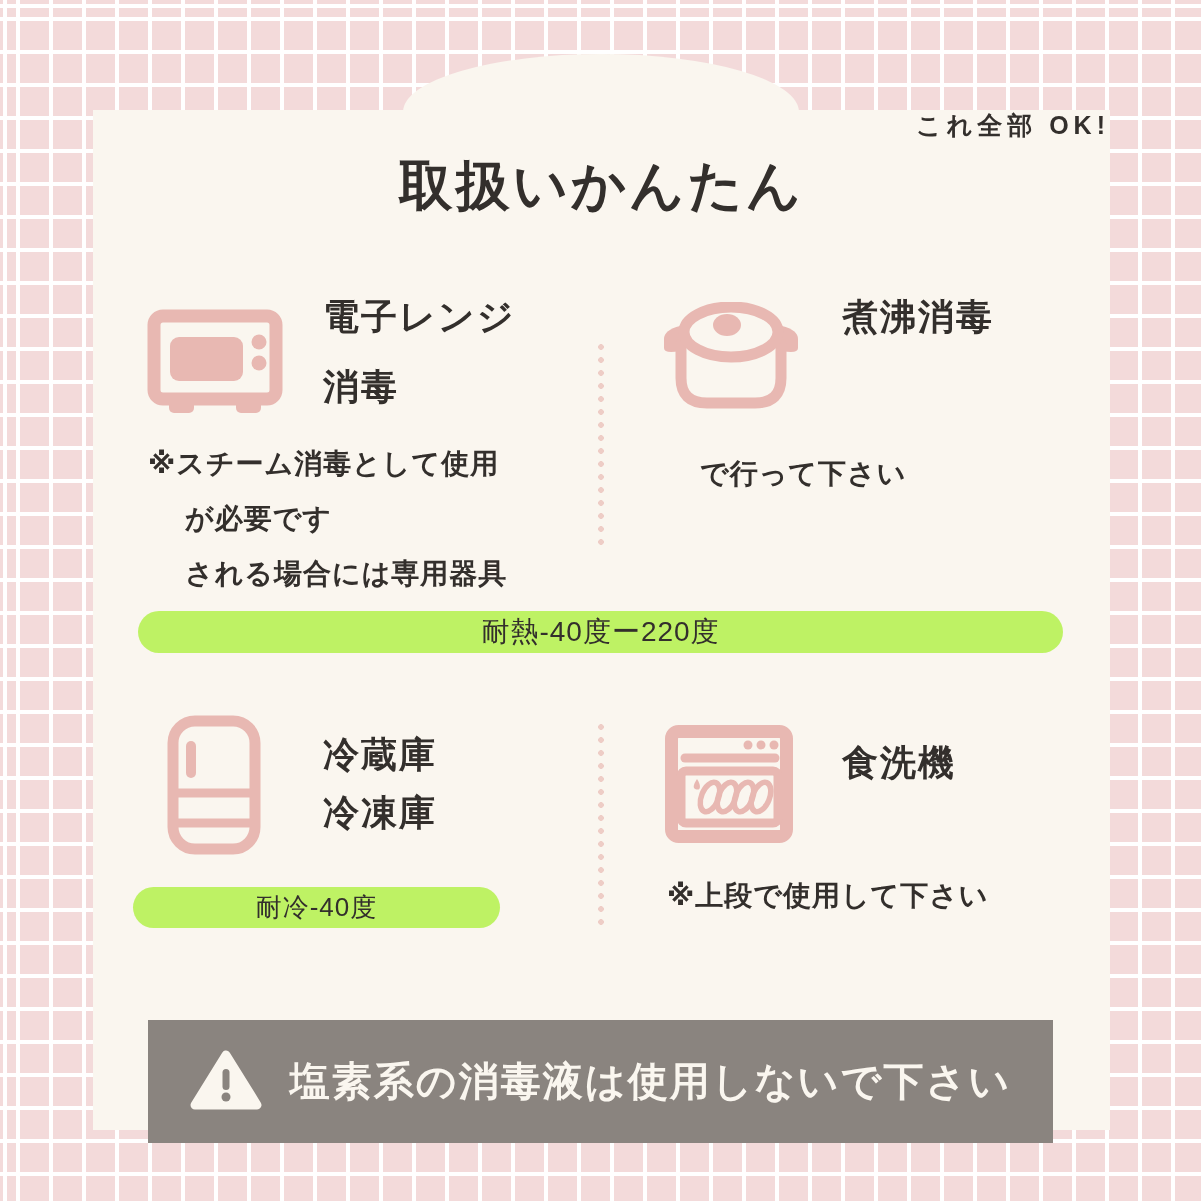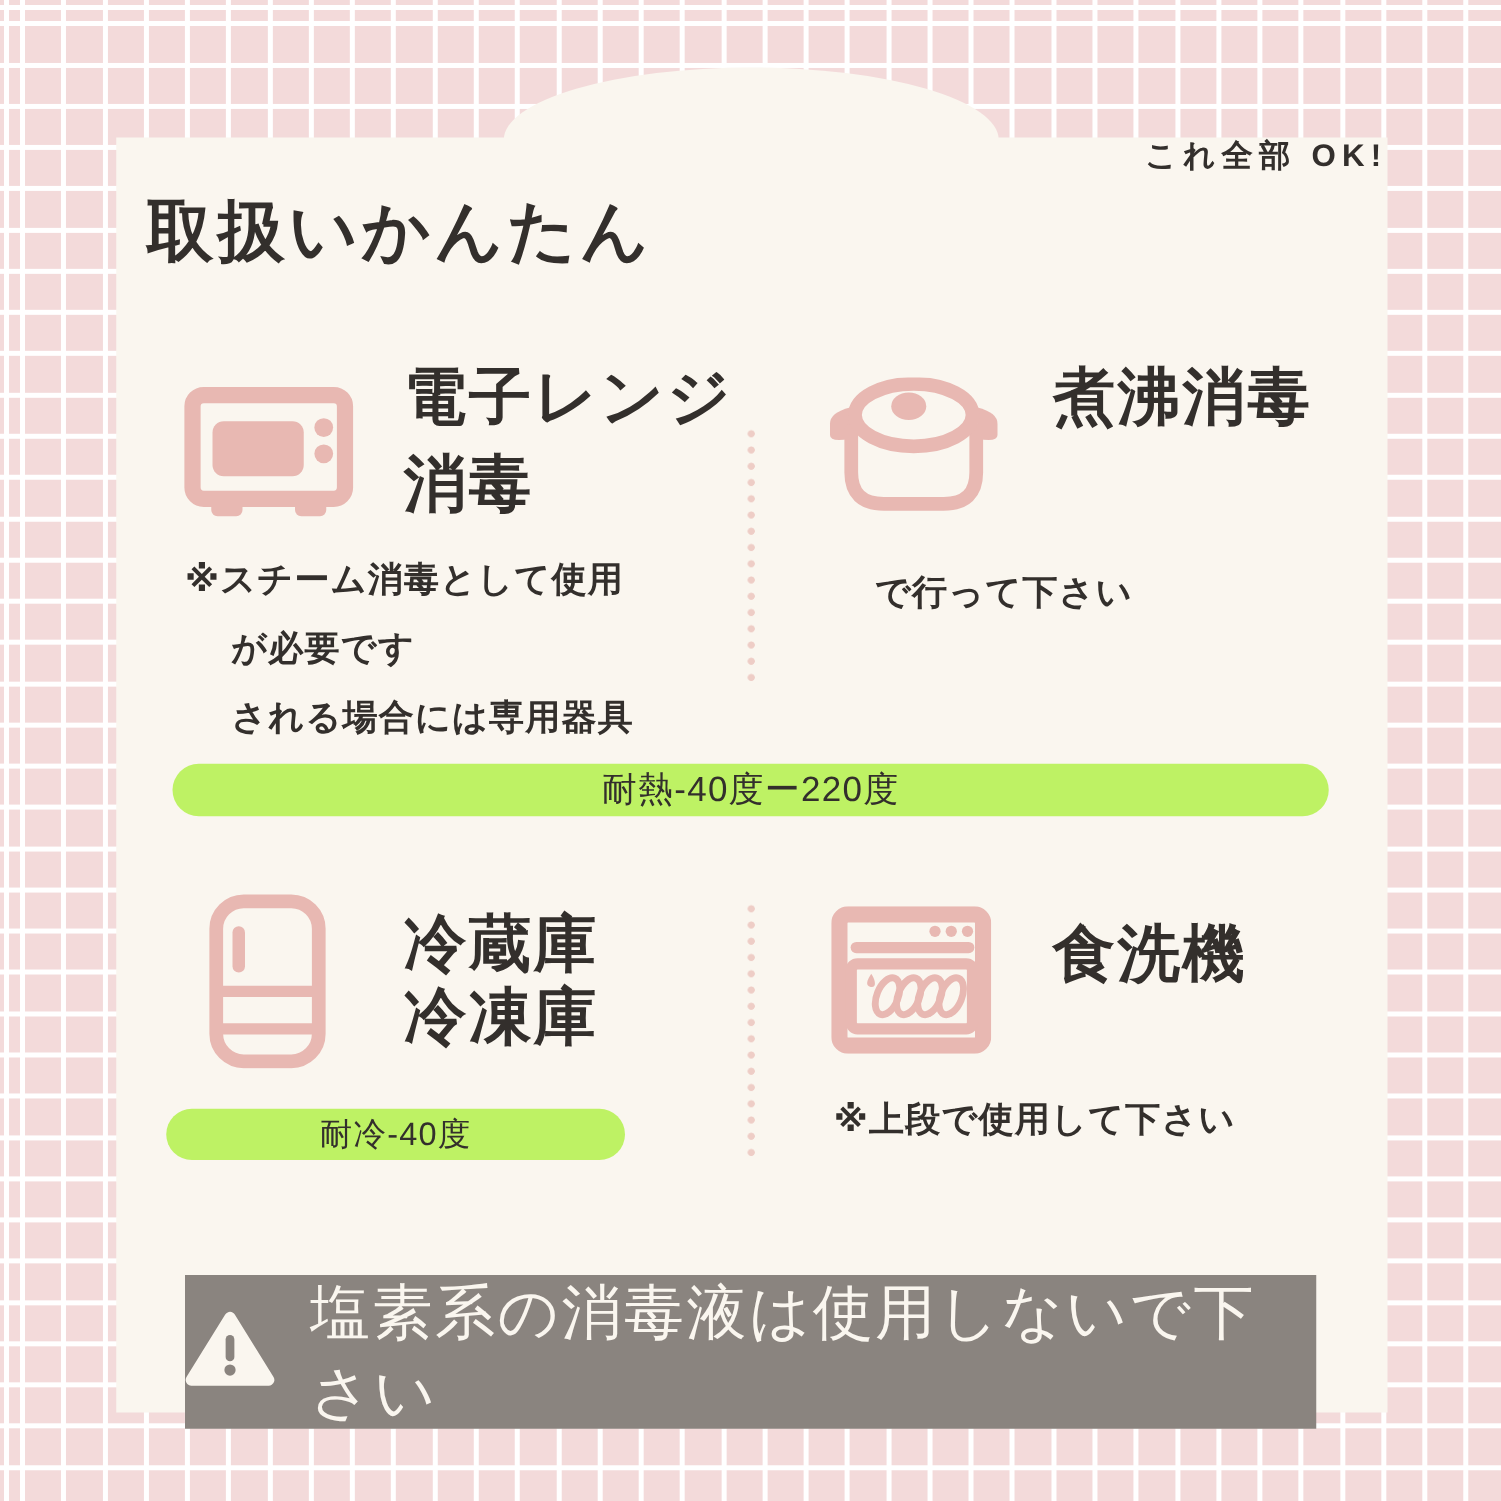--- a/index.html
+++ b/index.html
@@ -25,30 +25,30 @@
     width:1017px; height:1020px;
     background:#faf6ef;
   }
   .tagline {
     position:absolute; left:0; top:0; width:100%;
     text-align:right; font-size:25px; font-weight:600;
     letter-spacing:5px; line-height:30px;
   }
   .main-title {
     position:absolute; left:0; top:44px; width:100%;
-    font-size:54px; font-weight:800;
-    letter-spacing:3px; line-height:62px;padding-left:24px;
+    text-align:center; font-size:54px; font-weight:800;
+    letter-spacing:3px; line-height:62px;
   }
   .icon { position:absolute; }
   .icon-microwave { left:54px; top:198px; }
   .icon-pot { left:567px; top:192px; }
   .icon-fridge { left:74px; top:605px; }
   .icon-dishwasher { left:572px; top:615px; }
   .section-title {
-    position:absolute; font-size:50px; font-weight:800;
+    position:absolute; font-size:36px; font-weight:800;
     letter-spacing:2px; line-height:70px;
   }
   .title-microwave { left:230px; top:172px; }
   .title-boil { left:749px; top:172px; }
   .title-fridge { left:230px; top:616px; line-height:58px; }
   .title-dishwasher { left:749px; top:618px; }
   .note {
     position:absolute; font-size:28px; font-weight:600;
     letter-spacing:1px; line-height:55px;
   }
@@ -69,21 +69,21 @@
     font-size:28px; font-weight:400; letter-spacing:1px;
   }
   .band-heat { left:45px; top:501px; width:925px; height:42px; }
   .band-cold { left:40px; top:777px; width:367px; height:41px; font-size:26px; }
   .warning {
     position:absolute; left:55px; top:910px; width:905px; height:123px;
     background:#8a847f;
     display:flex; align-items:center; justify-content:center; gap:28px;
   }
   .warning-text {
-    color:#faf6ef; font-size:48px; font-weight:400; letter-spacing:2px;
+    color:#faf6ef; font-size:40px; font-weight:700; letter-spacing:2px;
   }
 </style>
 </head>
 <body>
 
 <div class="page">
 
   <div class="dome"></div>
 
   <div class="card">

